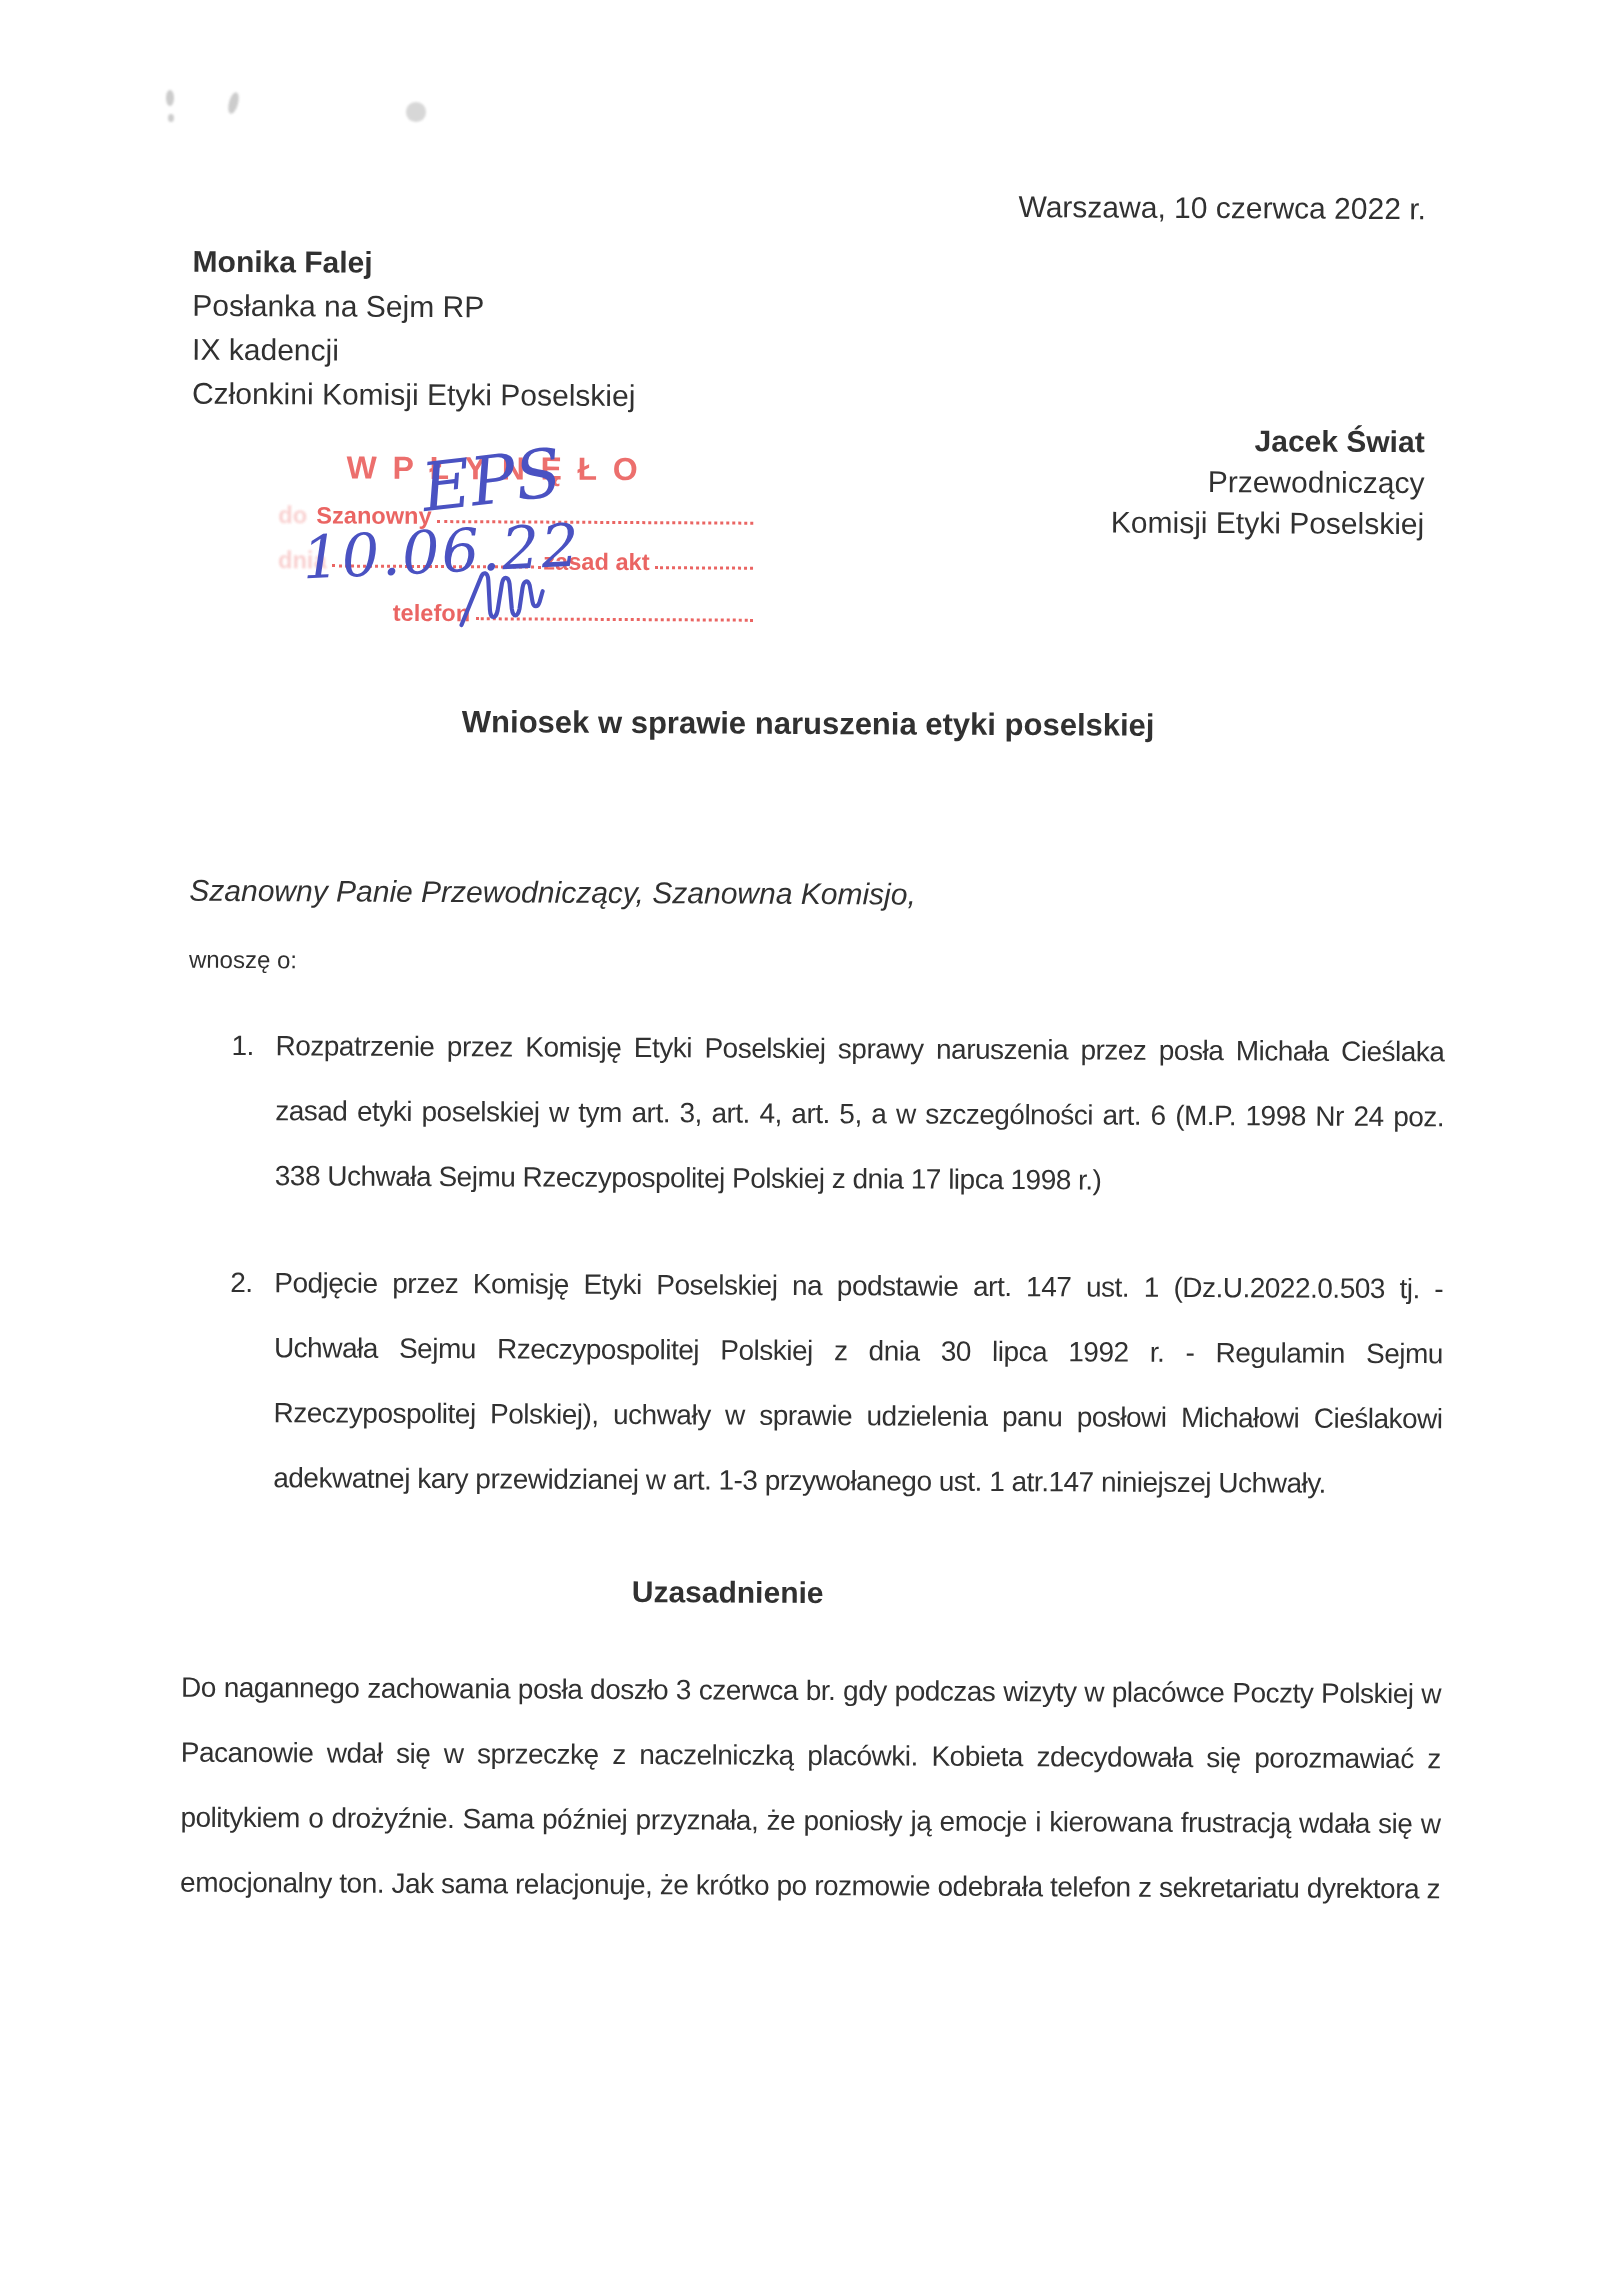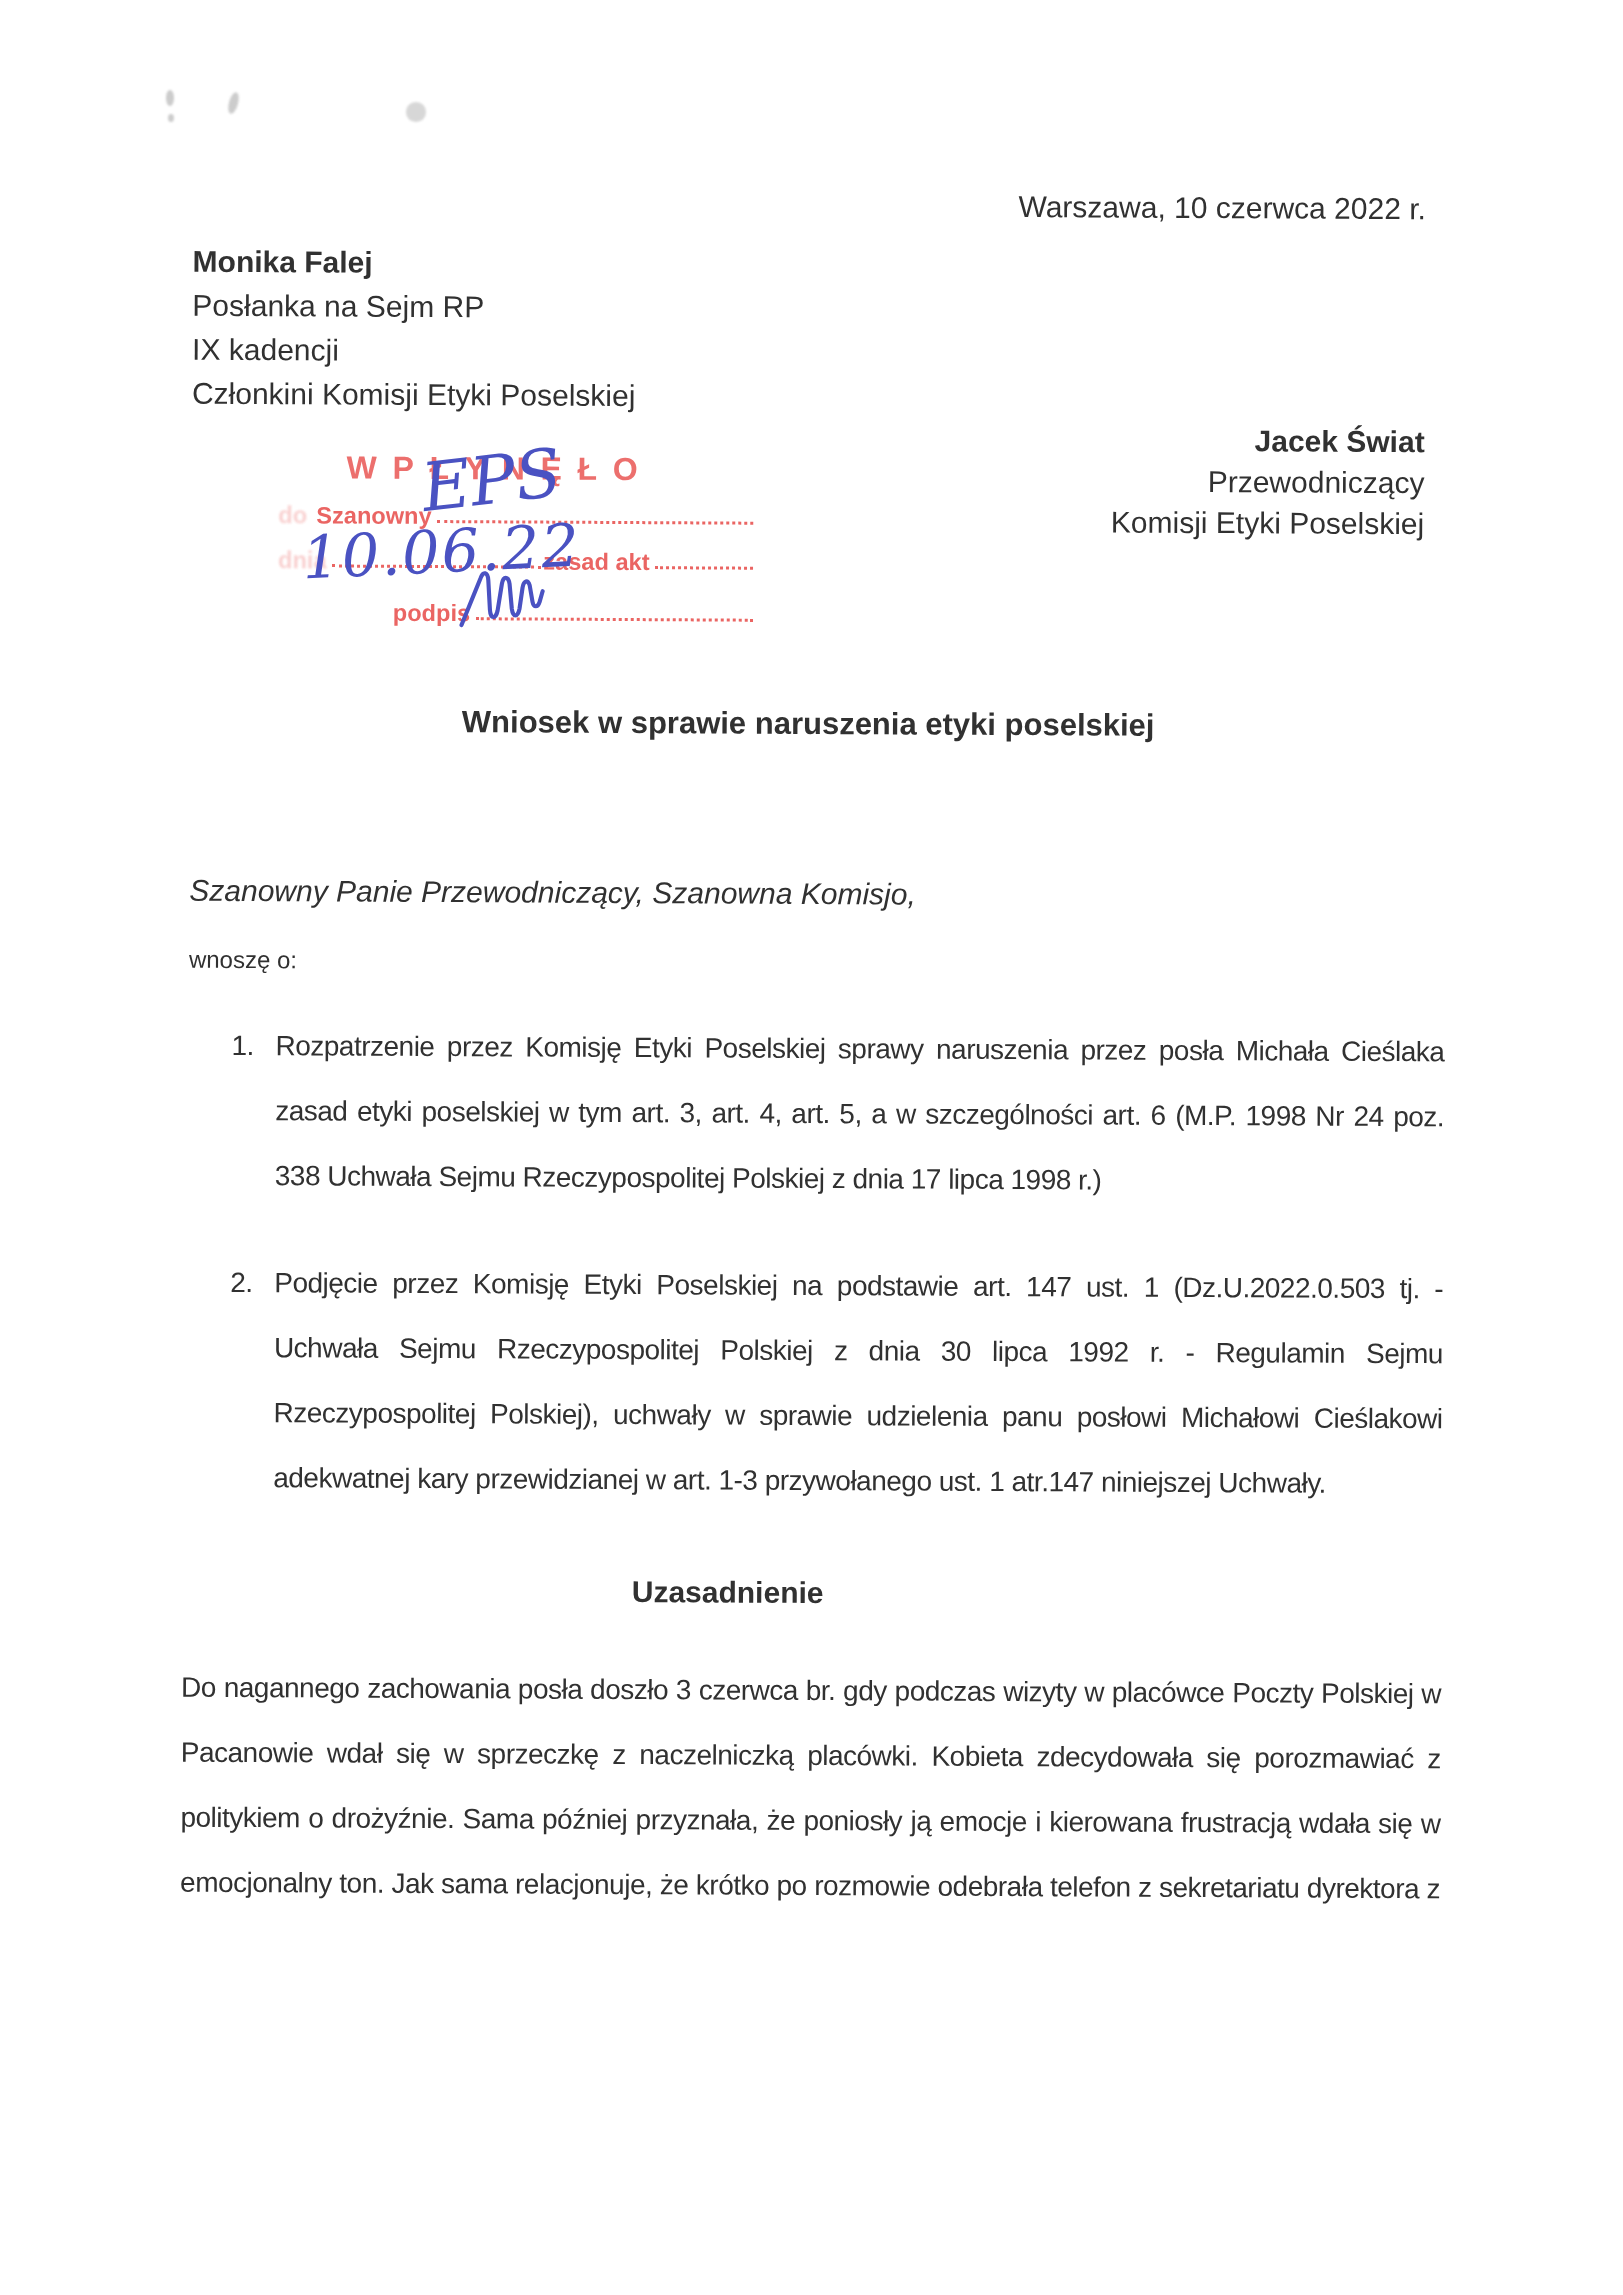--- a/index.html
+++ b/index.html
@@ -100,21 +100,21 @@
       </div>
 
       <div class="stamp-row r2">
         <span class="faint">dnia</span>
         <span class="dots dots-fixed"></span>
         <span>zasad akt</span>
         <span class="dots"></span>
       </div>
 
       <div class="stamp-row r3">
-        <span>podpis</span>
+        <span>telefon</span>
         <span class="dots"></span>
       </div>
 
       <div class="hw hw-eps">EPS</div>
       <div class="hw hw-date">10.06.22</div>
       <div class="hw hw-sign">
         <svg width="157" height="65" viewBox="0 0 160 110" xmlns="http://www.w3.org/2000/svg" aria-hidden="true">
           <path d="M6,98 L38,18 C42,6 50,8 51,22 L54,72 C55,88 64,88 67,73 L74,28 C76,14 85,14 87,28 L91,70 C93,85 101,85 104,70 L109,34 C111,22 118,20 121,30 L126,58 C128,68 135,68 138,58 L143,40" fill="none" stroke="var(--pen-blue, #4a52c2)" stroke-width="7" stroke-linecap="round" stroke-linejoin="round"></path>
         </svg>
       </div>

